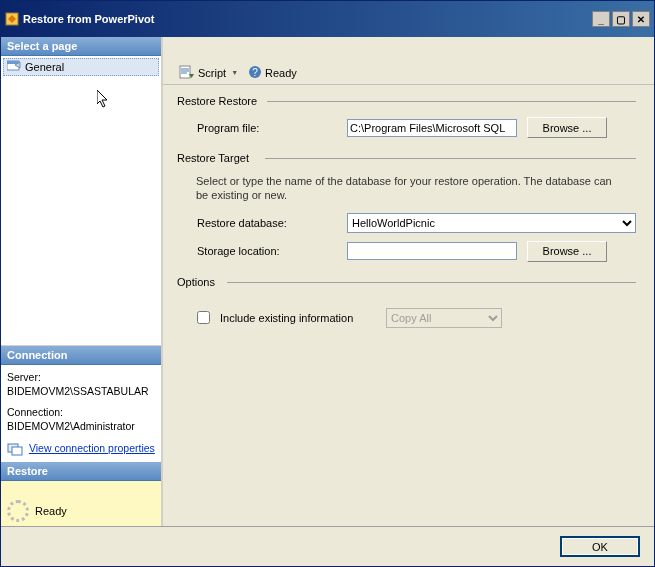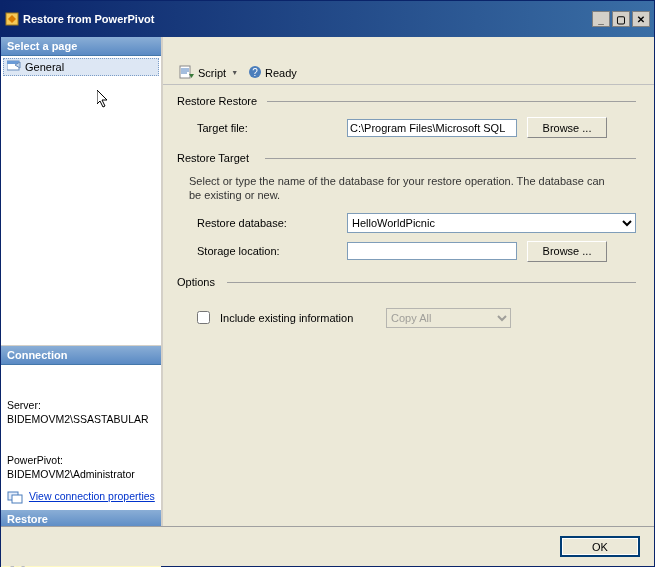--- a/index.html
+++ b/index.html
@@ -79,21 +79,21 @@
     left:96px; top:34px;
     pointer-events:none;
   }
   .connection-body {
     background:#fff;
     padding:6px 6px;
     font-size:10.5px;
     color:#000;
     line-height:1.3;
   }
-  .connection-body .row { margin-bottom:8px;margin-top:28px; }
+  .connection-body .row { margin-bottom:8px; }
   .connection-body a { color:#0033cc; text-decoration:underline; }
   .progress-body {
     background:#fef9c3;
     padding:6px 6px;
     display:flex; align-items:center; gap:6px;
     min-height:60px;
   }
   .progress-spinner {
     width:22px; height:22px;
     border-radius:50%;
@@ -157,33 +157,33 @@
     background:#ece9d8;
     border:1px solid #888;
     border-top-color:#fff; border-left-color:#fff;
     font-size:11px;
     padding:0 14px;
     min-width:80px;
     cursor:default;
   }
   .desc {
     font-size:11px; color:#333;
-    margin:0 0 10px 12px;
+    margin:0 0 10px 19px;
     max-width:420px;
     line-height:1.3;
   }
   .checkbox-row {
     display:flex; align-items:center;
     margin:20px 0 6px 20px;
     gap:10px;
   }
   .checkbox-row input[type=checkbox]{ margin:0; }
   .checkbox-row .lbl { width:156px; }
   .checkbox-row select {
-    width:125px;
+    width:116px;
     height:20px;
     background:#ece9d8;
     color:#808080;
     border:1px solid #a0a0a0;
     font-size:11px;
   }
   .bottom-bar {
     height:40px;
     border-top:1px solid #a0a0a0;
     display:flex;
@@ -240,21 +240,21 @@
         </div>
       </div>
 
       <div class="panel-header">Connection</div>
       <div class="connection-body">
         <div class="row">
           <div>Server:</div>
           <div>BIDEMOVM2\SSASTABULAR</div>
         </div>
         <div class="row">
-          <div>PowerPivot:</div>
+          <div>Connection:</div>
           <div>BIDEMOVM2\Administrator</div>
         </div>
         <div>
           <span class="conn-icon">
             <svg width="16" height="14" viewBox="0 0 16 14">
               <rect x="1" y="2" width="10" height="8" fill="#e6eefb" stroke="#4a7dbb"></rect>
               <rect x="5" y="5" width="10" height="8" fill="#fff" stroke="#4a7dbb"></rect>
             </svg>
           </span>
           <a href="#">View connection properties</a>
@@ -294,21 +294,21 @@
       </div>
 
       <div class="form-area">
 
         <div class="group">
           <div class="group-title" style="--gt:90px">
             <span>Restore Restore</span>
             <span class="gline"></span>
           </div>
           <div class="field-row">
-            <span class="lbl">Target file:</span>
+            <span class="lbl">Program file:</span>
             <input type="text" style="width: 170px;" value="C:\Program Files\Microsoft SQL">
             <button class="dlg-btn">Browse ...</button>
           </div>
         </div>
 
         <div class="group">
           <div class="group-title" style="--gt:88px">
             <span>Restore Target</span>
             <span class="gline"></span>
           </div>

